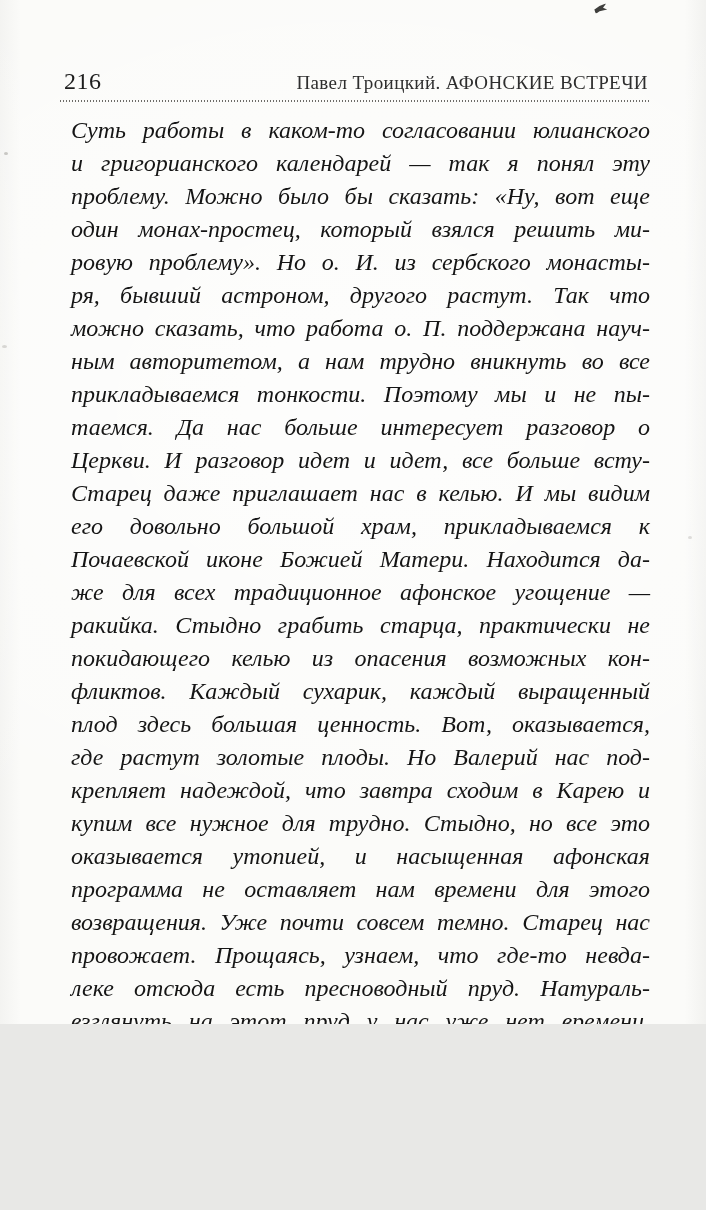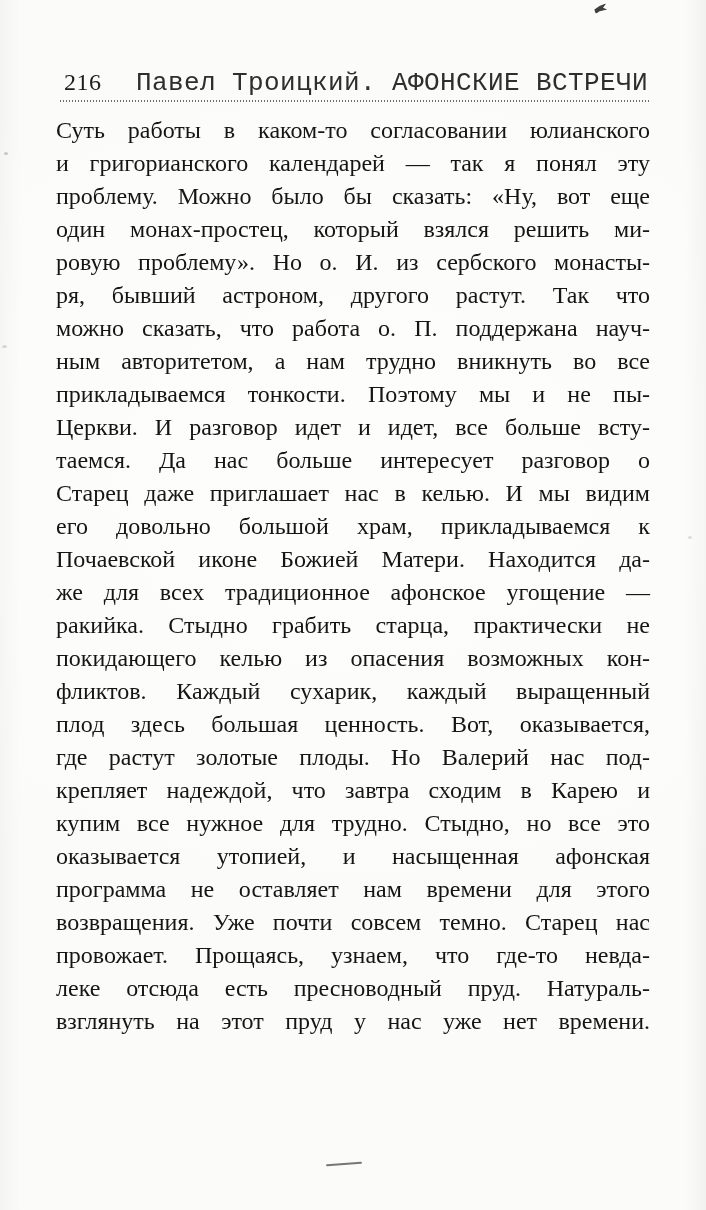--- a/index.html
+++ b/index.html
@@ -3,21 +3,21 @@
 <meta charset="utf-8">
 <style>
   html, body {
     margin: 0;
     padding: 0;
     background: #e8e8e6;
   }
   .page {
     position: relative;
     width: 706px;
-    height: 1210px;
+    height: 1024px;
     margin: 0;
     background:
       radial-gradient(ellipse 900px 700px at 50% 40%, rgba(255,255,255,0.6), rgba(0,0,0,0) 70%),
       linear-gradient(90deg, rgba(120,120,115,0.06) 0, rgba(0,0,0,0) 3%, rgba(0,0,0,0) 97%, rgba(120,120,115,0.07) 100%),
       #fbfbf9;
     overflow: hidden;
     font-family: "Liberation Serif", serif;
     color: #161616;
   }
 
@@ -31,43 +31,44 @@
     justify-content: space-between;
     align-items: baseline;
   }
   .pagenum {
     font-family: "Liberation Serif", serif;
     font-size: 24px;
     letter-spacing: 0.5px;
     color: #1d1d1d;
   }
   .running-title {
-    font-family: Liberation Mono, monospace;
-    font-size: 26px;
+    font-family: Liberation Serif, serif;
+    font-size: 19px;
     font-weight: 500;
     letter-spacing: 0.4px;
     color: #2e2e2e;
     white-space: nowrap;
   }
   .header-rule {
     position: absolute;
     left: 60px;
     right: 56px;
     top: 100px;
     height: 2px;
     background-image: repeating-linear-gradient(90deg, #55534f 0px, #55534f 1.2px, rgba(0,0,0,0) 1.2px, rgba(0,0,0,0) 3px);
     opacity: 0.85;
   }
 
   
   .text-block {
     position: absolute;
-    left: 56px;
+    left: 71px;
     right: 56px;
     top: 114px;
+    font-style: italic;
   }
   .line {
     font-size: 24px;
     line-height: 33px;
     text-align: justify;
     text-align-last: justify;
     word-spacing: 1px;
     color: #151515;
     white-space: normal;
   }
@@ -134,23 +135,23 @@
       <div class="line">ровую проблему». Но о. И. из сербского монасты-</div>
 
       <div class="line">ря, бывший астроном, другого растут. Так что</div>
 
       <div class="line">можно сказать, что работа о. П. поддержана науч-</div>
 
       <div class="line">ным авторитетом, а нам трудно вникнуть во все</div>
 
       <div class="line">прикладываемся тонкости. Поэтому мы и не пы-</div>
 
+      <div class="line">таемся. Да нас больше интересует разговор о</div>
+
       <div class="line">Церкви. И разговор идет и идет, все больше всту-</div>
-
-      <div class="line">таемся. Да нас больше интересует разговор о</div>
 
 
       <div class="line">Старец даже приглашает нас в келью. И мы видим</div>
 
       <div class="line">его довольно большой храм, прикладываемся к</div>
 
       <div class="line">Почаевской иконе Божией Матери. Находится да-</div>
 
       <div class="line">же для всех традиционное афонское угощение —</div>
 

